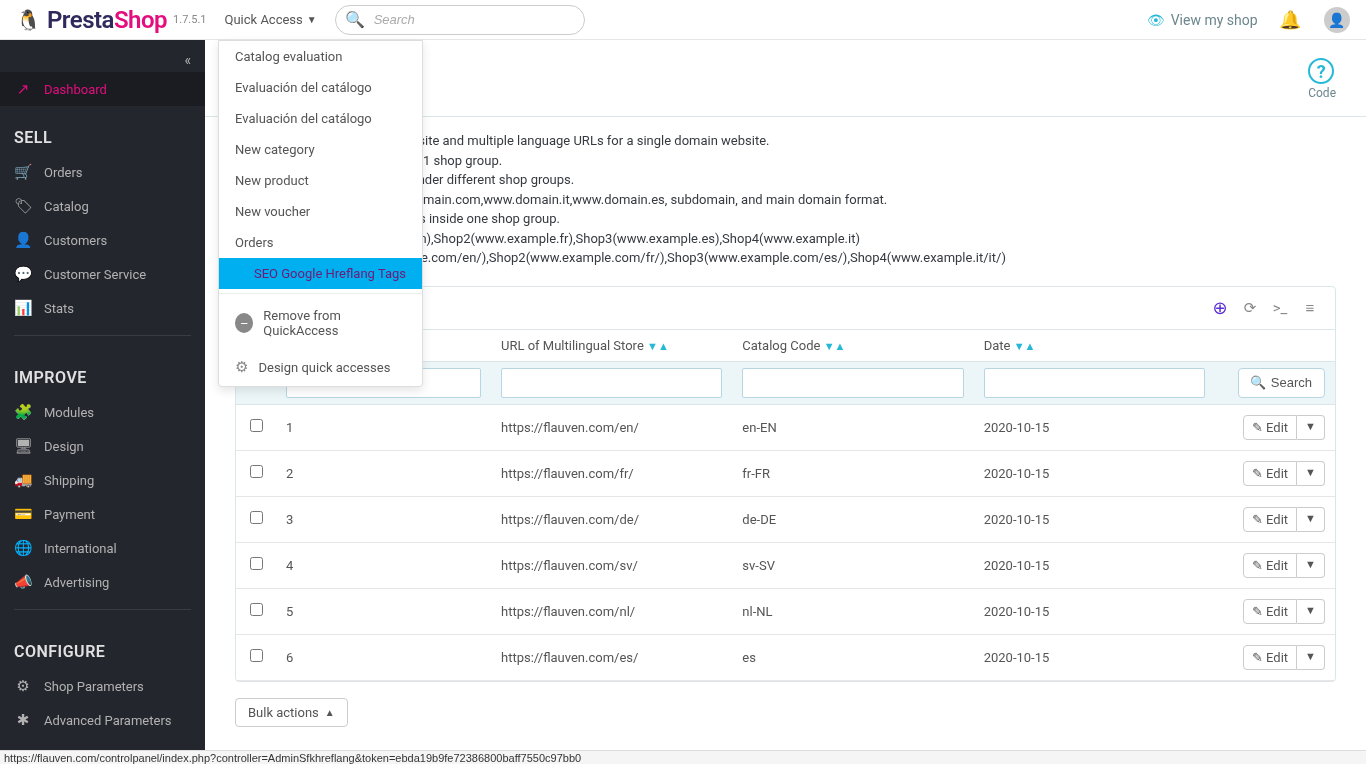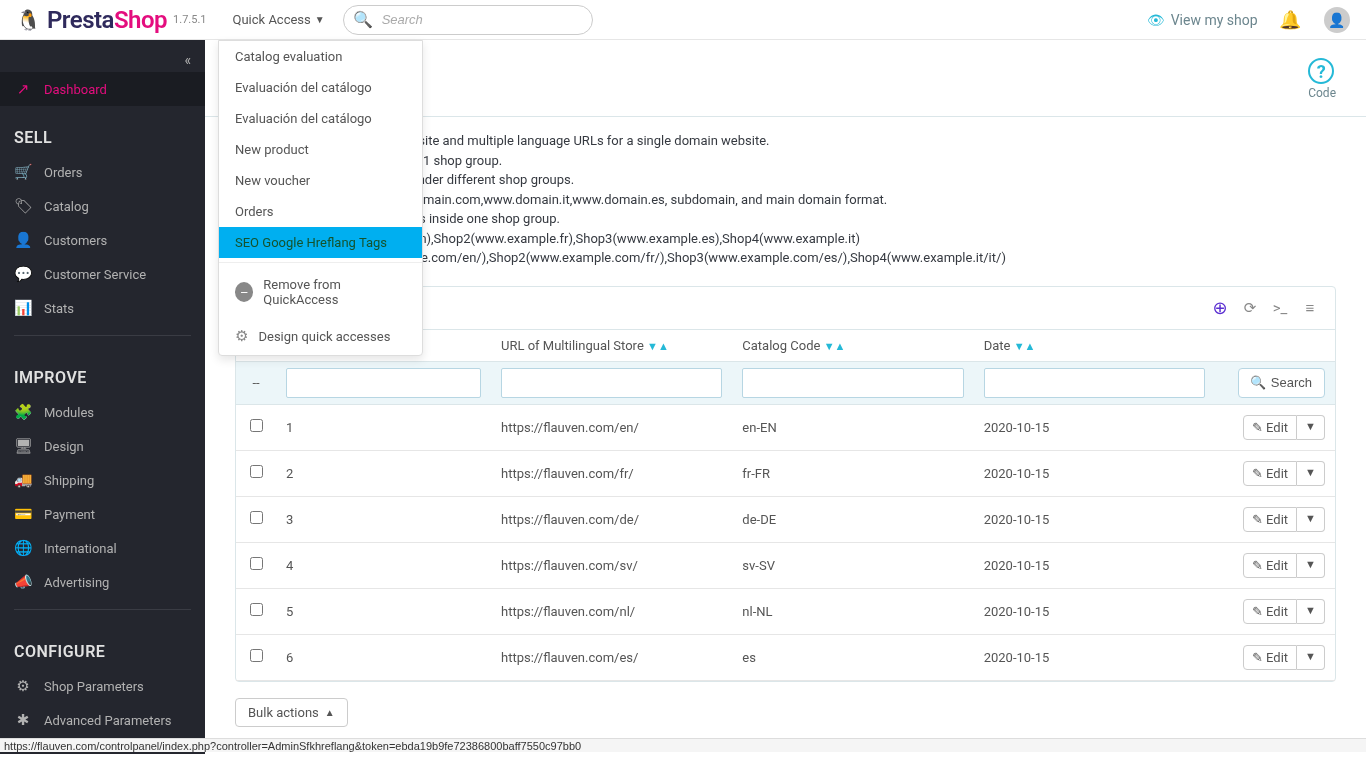--- a/index.html
+++ b/index.html
@@ -4,21 +4,21 @@
 <style>
   * { box-sizing: border-box; margin: 0; padding: 0; }
   body { font-family: -apple-system, "Segoe UI", Roboto, sans-serif; background: #ffffff; color: #555; overflow: hidden; }
   
   .header { display:flex; align-items:center; height:40px; background:#fff; border-bottom:1px solid #e6e6e6; padding:0 16px; }
   .logo { display:flex; align-items:center; }
   .logo-presta { font-size:24px; font-weight:600; letter-spacing:-0.5px; }
   .logo-presta .p1 { color:#2f2a5c; }
   .logo-presta .p2 { color:#e40d7e; }
   .version { font-size:11px; color:#888; margin-left:6px; }
-  .quick-access { font-size:13px; color:#555; margin-left:26px; cursor:pointer; display:flex; align-items:center; }
+  .quick-access { font-size:13px; color:#555; margin-left:18px; cursor:pointer; display:flex; align-items:center; }
   .caret-down { margin-left:4px; font-size:10px; }
   .search-wrap { margin-left:18px; flex:0 0 250px; height:30px; border:1px solid #ccc; border-radius:20px; display:flex; align-items:center; padding:0 10px; }
   .search-wrap input { border:none; outline:none; font-size:13px; color:#555; width:100%; font-style:italic; }
   .search-wrap input::placeholder { color:#aaa; }
   .header-right { margin-left:auto; display:flex; align-items:center; gap:22px; }
   .view-shop { color:#6c868e; font-size:14px; display:flex; align-items:center; gap:6px; cursor:pointer; }
   .icon-eye, .icon-bell, .icon-user { color:#6c868e; font-size:18px; }
   .icon-user { background:#ccc; width:26px; height:26px; border-radius:50%; display:flex; align-items:center; justify-content:center; color:#fff; font-size:14px; }
 
   .sidebar { position:absolute; left:0; top:40px; bottom:14px; width:205px; background:#24262e; overflow-y:auto; overflow-x:hidden; color:#b2b2b2; font-size:13px; }
@@ -26,21 +26,21 @@
   .sidebar::-webkit-scrollbar-thumb { background:#4a4d58; border-radius:4px; }
   .sidebar-collapse { text-align:right; padding:12px 14px 4px; color:#b2b2b2; font-size:14px; cursor:pointer; }
   .side-item { display:flex; align-items:center; padding:8px 14px; gap:12px; cursor:pointer; }
   .side-item.active { background:#1a1c22; color:#e40d7e; }
   .side-section { color:#e1e1e1; font-size:16px; font-weight:600; letter-spacing:0.5px; padding:22px 14px 8px; }
   .side-divider { border-top:1px solid #3a3c44; margin:10px 14px; }
   .side-icon { width:18px; text-align:center; font-size:15px; }
 
   .quick-menu { position:absolute; top:40px; left:218px; width:205px; background:#fff; border:1px solid #ddd; border-radius:0 0 4px 4px; box-shadow:0 4px 10px rgba(0,0,0,0.1); z-index:200; font-size:13px; }
   .qmenu-item { padding:8px 16px; color:#555; cursor:pointer; }
-  .qmenu-item.hl { background:#00aff0; color:#14532d; }
+  .qmenu-item.hl { background:#00aff0; color:#701a75;text-align:right; }
   .qmenu-div { border-top:1px solid #eee; margin:4px 0; }
   .qmenu-action { display:flex; align-items:center; gap:10px; padding:10px 16px; cursor:pointer; }
   .qmenu-circ { width:20px; height:20px; border-radius:50%; background:#888; color:#fff; font-size:13px; display:flex; align-items:center; justify-content:center; }
   .qmenu-gear { color:#888; font-size:15px; }
 
   .main { position:absolute; left:205px; right:0; top:40px; bottom:14px; overflow-y:auto; overflow-x:hidden; background:#fff; }
   .main::-webkit-scrollbar { width:10px; }
   .main::-webkit-scrollbar-thumb { background:#ccc; border-radius:4px; border:2px solid #fff; }
   .page-title-row { display:flex; align-items:flex-start; padding:18px 30px 4px; }
   .page-title { font-size:28px; color:#363a41; font-weight:400; }
@@ -66,21 +66,21 @@
   tbody tr { border-bottom:1px solid #e6e6e6; }
   tbody td { padding:10px 10px; color:#555; }
   .chk { cursor:pointer; }
   .edit-btn { border:1px solid #ccc; border-radius:4px; background:#fff; padding:4px 8px; font-size:13px; color:#555; display:inline-flex; align-items:center; gap:4px; cursor:pointer; }
   .edit-drop { border:1px solid #ccc; border-left:none; border-radius:0 4px 4px 0; background:#fff; padding:4px 8px; font-size:11px; color:#555; cursor:pointer; }
   .edit-wrap { display:flex; float:right;padding-left:8px; }
   .edit-wrap .edit-btn { border-radius:4px 0 0 4px; }
 
   .bulk-actions { margin-top:16px; border:1px solid #ccc; border-radius:4px; background:#fff; padding:6px 12px; font-size:13px; color:#555; cursor:pointer; display:inline-flex; align-items:center; gap:6px; }
 
-  .statusbar { position:absolute; left:0; right:0; bottom:16px; height:14px; background:#f5f5f5; border-top:1px solid #ddd; font-size:11px; color:#333; padding:0 4px; line-height:14px; font-family:"Segoe UI",sans-serif; white-space:nowrap; overflow:hidden; }
+  .statusbar { position:absolute; left:0; right:0; bottom:4px; height:14px; background:#f5f5f5; border-top:1px solid #ddd; font-size:11px; color:#333; padding:0 4px; line-height:14px; font-family:"Segoe UI",sans-serif; white-space:nowrap; overflow:hidden; }
 </style>
 </head>
 <body>
 
 <div class="header">
   <div class="logo">
     <span style="font-size:20px; margin-right:6px;">🐧</span>
     <span class="logo-presta"><span class="p1">Presta</span><span class="p2">Shop</span></span>
     <span class="version">1.7.5.1</span>
   </div>
@@ -99,20 +99,21 @@
     </div>
     <span class="icon-bell">🔔</span>
     <span class="icon-user">👤</span>
   </div>
 </div>
 
 <div class="quick-menu" id="qmenu">
     <div class="qmenu-item">Catalog evaluation</div>
     <div class="qmenu-item">Evaluación del catálogo</div>
     <div class="qmenu-item">Evaluación del catálogo</div>
+    <div class="qmenu-item">New category</div>
     <div class="qmenu-item">New product</div>
     <div class="qmenu-item">New voucher</div>
     <div class="qmenu-item">Orders</div>
     <div class="qmenu-item hl">SEO Google Hreflang Tags</div>
     <div class="qmenu-div"></div>
     <div class="qmenu-action">
       <span class="qmenu-circ">–</span>
       <span>Remove from QuickAccess</span>
     </div>
     <div class="qmenu-action">

